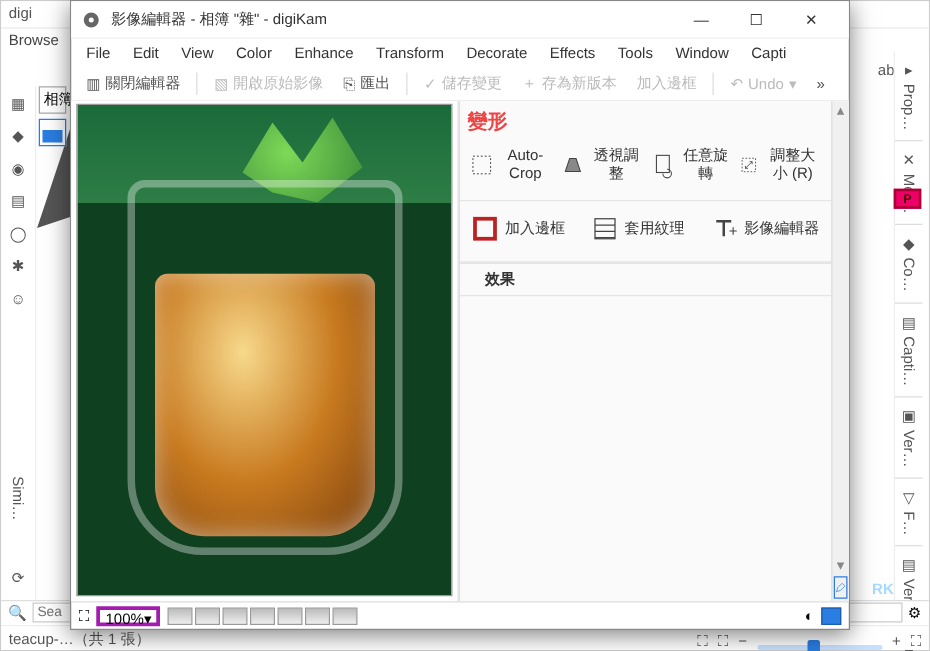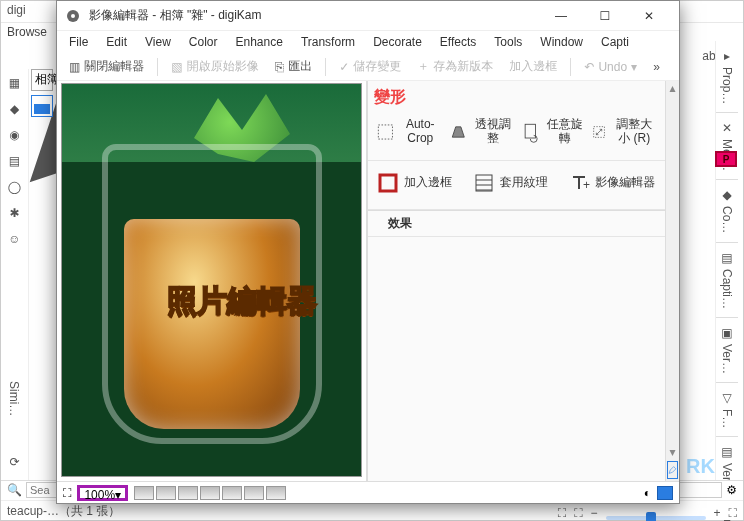--- a/index.html
+++ b/index.html
@@ -54,21 +54,21 @@
 .effects { padding:4px 20px; color:#333; font-weight:bold; border-top:1px solid #ddd; border-bottom:1px solid #e5e5e5;}
 .sidepanel { position:relative;}
 .sp-inner{ position:absolute; left:0; right:14px; top:0; bottom:0; overflow:hidden;}
 
 .fg-status { position:absolute; left:0; right:0; bottom:0; height:22px; border-top:1px solid #ddd; display:flex; align-items:center; padding:0 6px; gap:6px;}
 .zoom { border:3px solid #a21caf; padding:0 4px; height:16px; display:inline-flex; }
 .thumbs { display:flex; gap:2px;}
 .thumbs .t { width:20px; height:14px; background:linear-gradient(#bbb,#eee); border:1px solid #999;}
 
 svg { width:100%; height:100%; }
-.wm { position:absolute; right:28px; bottom:42px; color:#9dd6ff; font-weight:bold; font-size:20px; opacity:.9;}
+.wm { position:absolute; right:28px; bottom:42px; color:#9dd6ff; font-weight:bold; font-size:12px; opacity:.9;}
 .red-swatch { position:absolute; right:6px; top:150px; width:22px; height:16px; background:#e06; border:2px solid #a03; font-weight:bold; color:#400; font-size:10px; display:flex;align-items:center;justify-content:center;}
 .bg-thumb { position:absolute; left:30px; top:68px; width:22px; height:22px; border:1px solid #aaa; background:#fff;}
 .bg-thumb2 { position:absolute; left:30px; top:94px; width:22px; height:22px; border:1px solid #2a7de1; background:#fff;}
 .bg-thumb2::after{content:""; position:absolute; left:2px; right:2px; bottom:2px; height:10px; background:#2a7de1;}
 .slider { width:100px; height:4px; background:#c7e0ff; position:relative; border-radius:2px;}
 .slider .knob{position:absolute; left:40%; top:-4px; width:10px; height:12px; background:#2a7de1; border-radius:2px;}
 </style>
 </head>
 <body>
 
@@ -227,21 +227,20 @@
 
   <div class="fg-body">
     <div class="canvas">
       <div class="img">
         <div class="mint"></div>
         <div class="glass">
           <div class="tea"></div>
           <div class="glassw"></div>
         </div>
       </div>
-      <div class="overlay-text">照片編輯器</div>
     </div>
 
     <div class="sidepanel">
       <div class="sp-inner">
       <div class="grp">
         <h4>變形</h4>
         <div class="grid">
           <div class="tile">
                 <div class="ic">
                   <svg viewBox="0 0 24 24">

